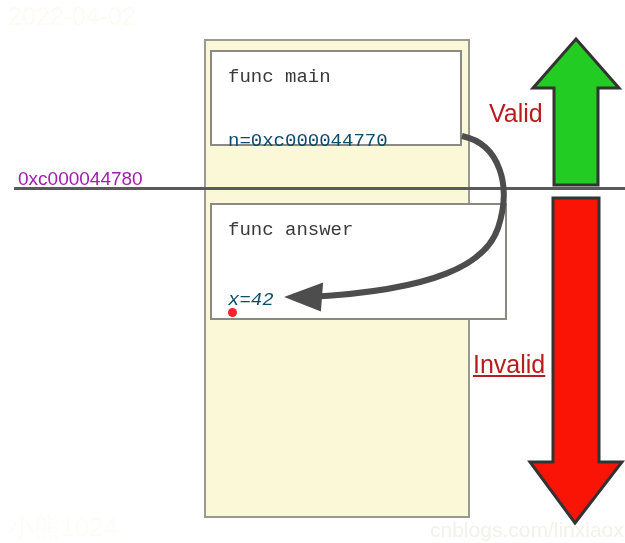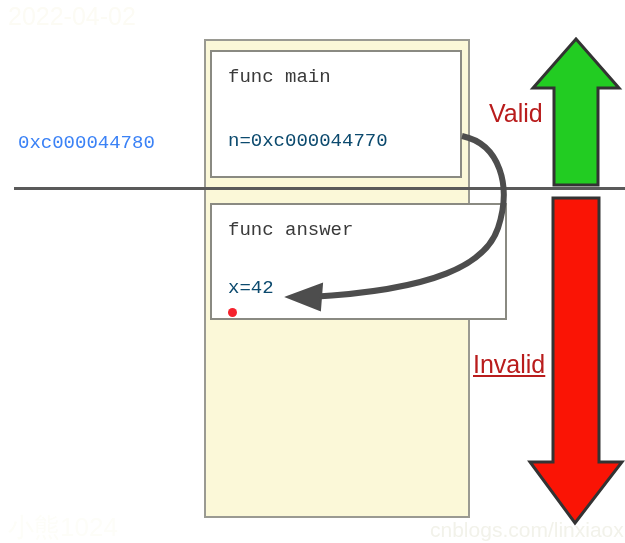--- a/index.html
+++ b/index.html
@@ -65,21 +65,21 @@
   .frame-box {
     position: absolute;
     background: #ffffff;
     border: 2px solid #8a8a82;
     box-sizing: border-box;
   }
   #frame-main {
     left: 210px;
     top: 50px;
     width: 252px;
-    height: 128px;
+    height: 96px;
   }
   #frame-answer {
     left: 210px;
     top: 203px;
     width: 297px;
     height: 117px;
   }
   .frame-title {
     position: absolute;
     left: 16px;
@@ -91,40 +91,41 @@
   }
   .frame-var {
     position: absolute;
     left: 16px;
     top: 78px;
     font-family: "Liberation Mono", "DejaVu Sans Mono", monospace;
     font-size: 19px;
     color: #0c4a6e;
     white-space: nowrap;
   }
-  #frame-answer .frame-var { top: 72px; }
+  #frame-answer .frame-var { top: 84px; font-style: italic; }
 
   
   #red-dot {
     position: absolute;
     left: 228px;
     top: 308px;
     width: 9px;
     height: 9px;
     border-radius: 50%;
     background: #f5222d;
   }
 
   
   .addr-label {
     position: absolute;
-    font-family: Liberation Mono, monospace;
+    font-family: Liberation Sans, sans-serif;
     font-size: 19px;
-    color: #3b82f6;
-    white-space: nowrap;
+    color: #a21caf;
+    white-space: nowrap;
+    margin-top: 36px;
   }
   #addr-high { left: 18px; top: 132px; }
   #addr-low  { left: 18px; top: 286px; }
 
   
   #boundary-line {
     position: absolute;
     left: 14px;
     top: 187px;
     width: 611px;

